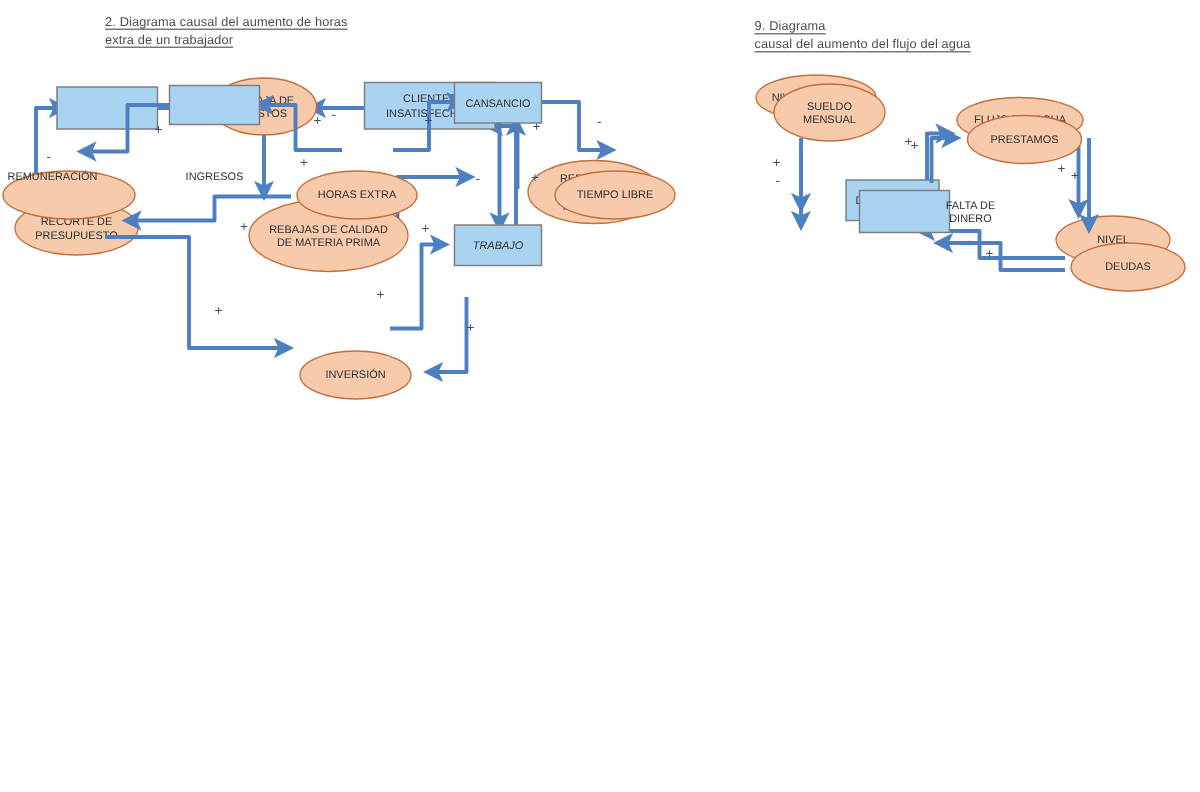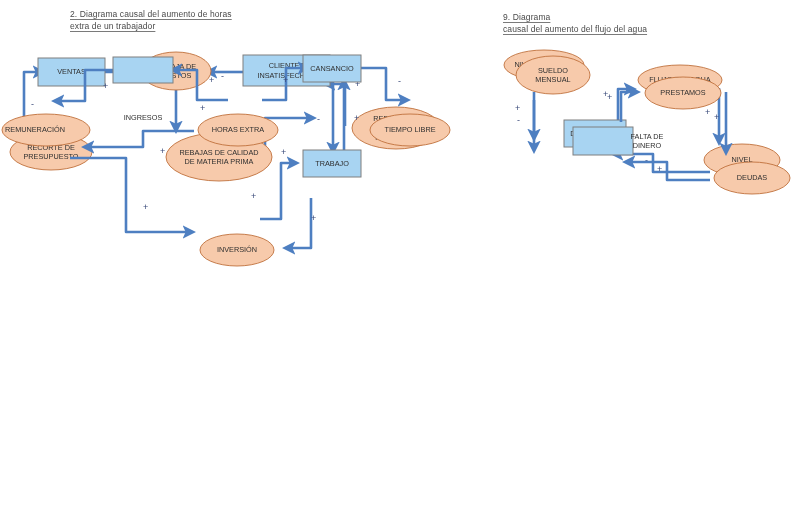--- a/index.html
+++ b/index.html
@@ -74,21 +74,20 @@
       <ellipse class="ellipse-shape" cx="51" cy="152" rx="41" ry="18"></ellipse>
     </g>
     <g>
       <ellipse class="ellipse-shape" cx="219" cy="157" rx="53" ry="24"></ellipse>
     </g>
     <g>
       <ellipse class="ellipse-shape" cx="396" cy="128" rx="44" ry="21"></ellipse>
     </g>
   </svg>
 
-  <div class="node-label" style="left:38px;top:58px;width:67px;height:28px;">VENTAS</div>
   <div class="node-label" style="left:141px;top:52px;width:70px;height:38px;">REBAJA DE
 COSTOS</div>
   <div class="node-label" style="left:243px;top:55px;width:87px;height:31px;">CLIENTES
 INSATISFECHOS</div>
   <div class="node-label" style="left:166px;top:142px;width:106px;height:30px;">REBAJAS DE CALIDAD
 DE MATERIA PRIMA</div>
   <div class="node-label" style="left:10px;top:134px;width:82px;height:36px;">RECORTE DE
 PRESUPUESTO</div>
   <div class="node-label" style="left:352px;top:111px;width:88px;height:34px;">REBAJAS DE
 CALIDAD DE L
@@ -182,22 +181,22 @@
     <g>
       <ellipse class="ellipse-shape" cx="410" cy="130" rx="40" ry="16"></ellipse>
     </g>
     <g>
       <ellipse class="ellipse-shape" cx="237" cy="250" rx="37" ry="16"></ellipse>
     </g>
   </svg>
 
   <div class="node-label" style="left:113px;top:57px;width:60px;height:26px;margin-top:48px;">INGRESOS</div>
   <div class="node-label" style="left:303px;top:55px;width:58px;height:27px;">CANSANCIO</div>
-  <div class="node-label" style="left:303px;top:150px;width:58px;height:27px;">TRABAJO</div>
-  <div class="node-label" style="left:4px;top:120px;width:62px;height:20px;">REMUNERACIÓN</div>
+  <div class="node-label" style="left:303px;top:150px;width:58px;height:27px;font-style:italic;">TRABAJO</div>
+  <div class="node-label" style="left:4px;top:108px;width:62px;height:20px;">REMUNERACIÓN</div>
   <div class="node-label" style="left:198px;top:120px;width:80px;height:20px;">HORAS EXTRA</div>
   <div class="node-label" style="left:370px;top:120px;width:80px;height:20px;">TIEMPO LIBRE</div>
   <div class="node-label" style="left:200px;top:240px;width:74px;height:20px;">INVERSIÓN</div>
 
   <span class="sign" style="left:209px;top:76px;">+</span>
   <span class="sign" style="left:103px;top:82px;">+</span>
   <span class="sign" style="left:283px;top:76px;">+</span>
   <span class="sign" style="left:398px;top:77px;">-</span>
   <span class="sign" style="left:317px;top:115px;">-</span>
   <span class="sign" style="left:354px;top:114px;">+</span>

